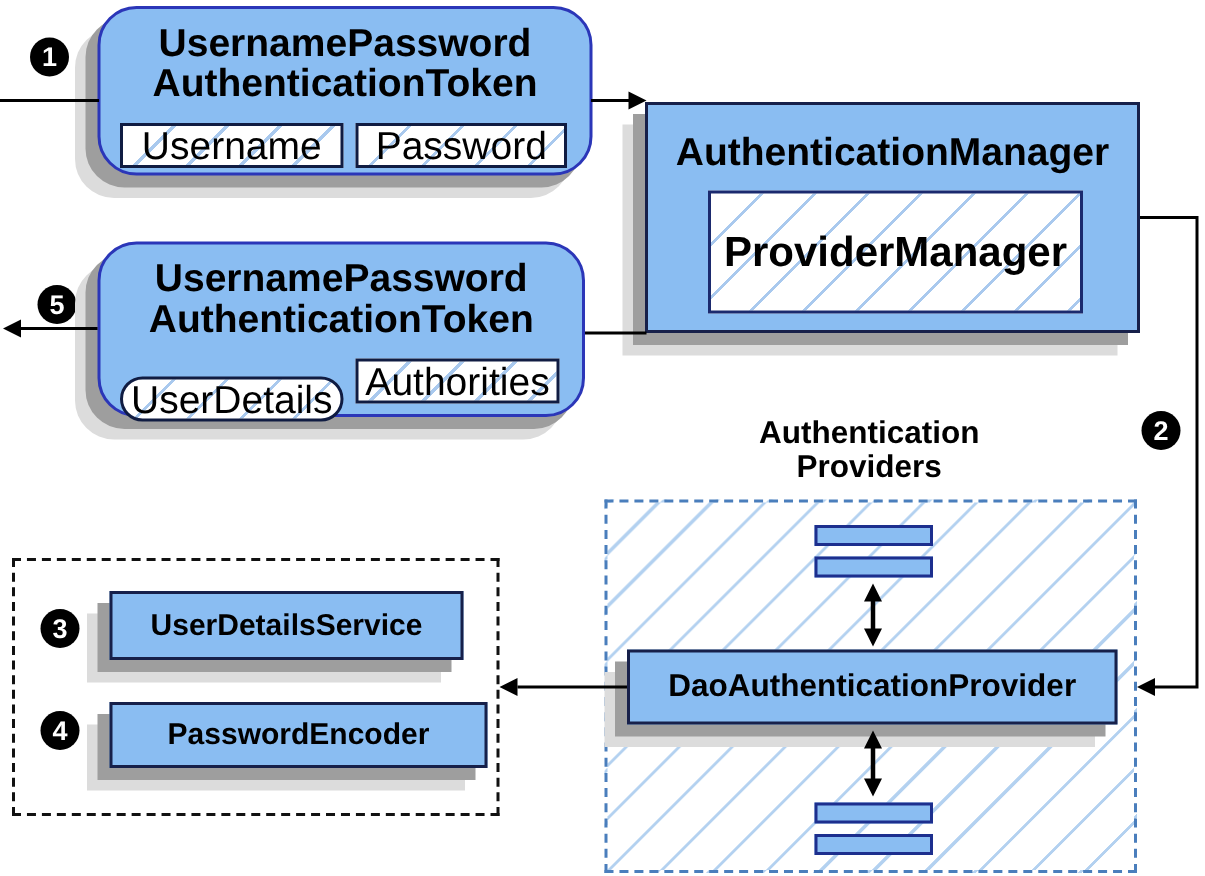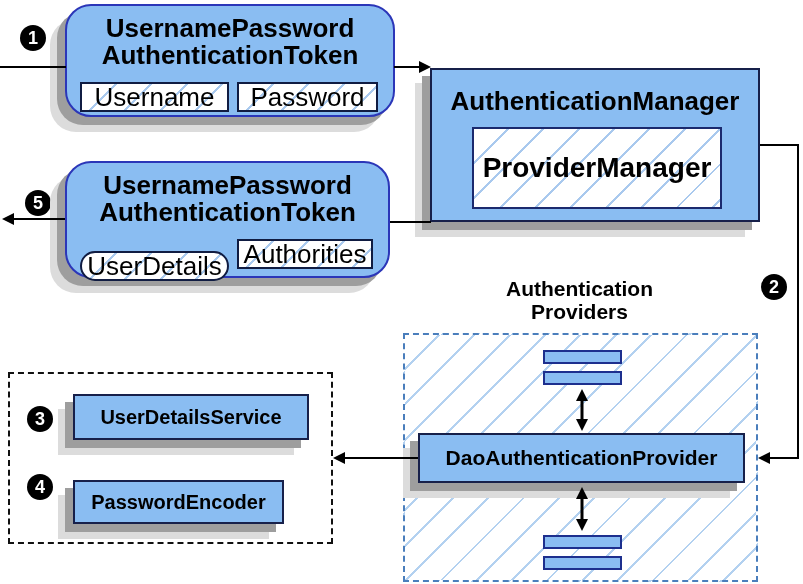--- a/index.html
+++ b/index.html
@@ -55,21 +55,21 @@
   .bar3{left:543px;top:535px;}
   .bar4{left:543px;top:556px;}
   .dao{
     left:418px;top:433px;width:327px;height:50px;border:2px solid #17204a;
     display:flex;align-items:center;justify-content:center;font-weight:bold;font-size:21px;
   }
   
   .beans-box{position:absolute;left:8px;top:372px;width:325px;height:172px;box-sizing:border-box;border:2px dashed #111111;}
   .bean{display:flex;align-items:center;justify-content:center;font-weight:bold;font-size:20px;border:2px solid #17204a;}
   .uds{left:73px;top:394px;width:236px;height:46px;}
-  .pwe{left:73px;top:480px;width:211px;height:44px;}
+  .pwe{left:73px;top:468px;width:252px;height:44px;}
   
   .badge{
     position:absolute;width:26px;height:26px;border-radius:50%;background:#000;color:#fff;
     display:flex;align-items:center;justify-content:center;font-weight:bold;font-size:18px;
   }
   .b1{left:20px;top:25px;}
   .b2{left:761px;top:274px;}
   .b3{left:27px;top:406px;}
   .b4{left:27px;top:474px;}
   .b5{left:25px;top:190px;}

